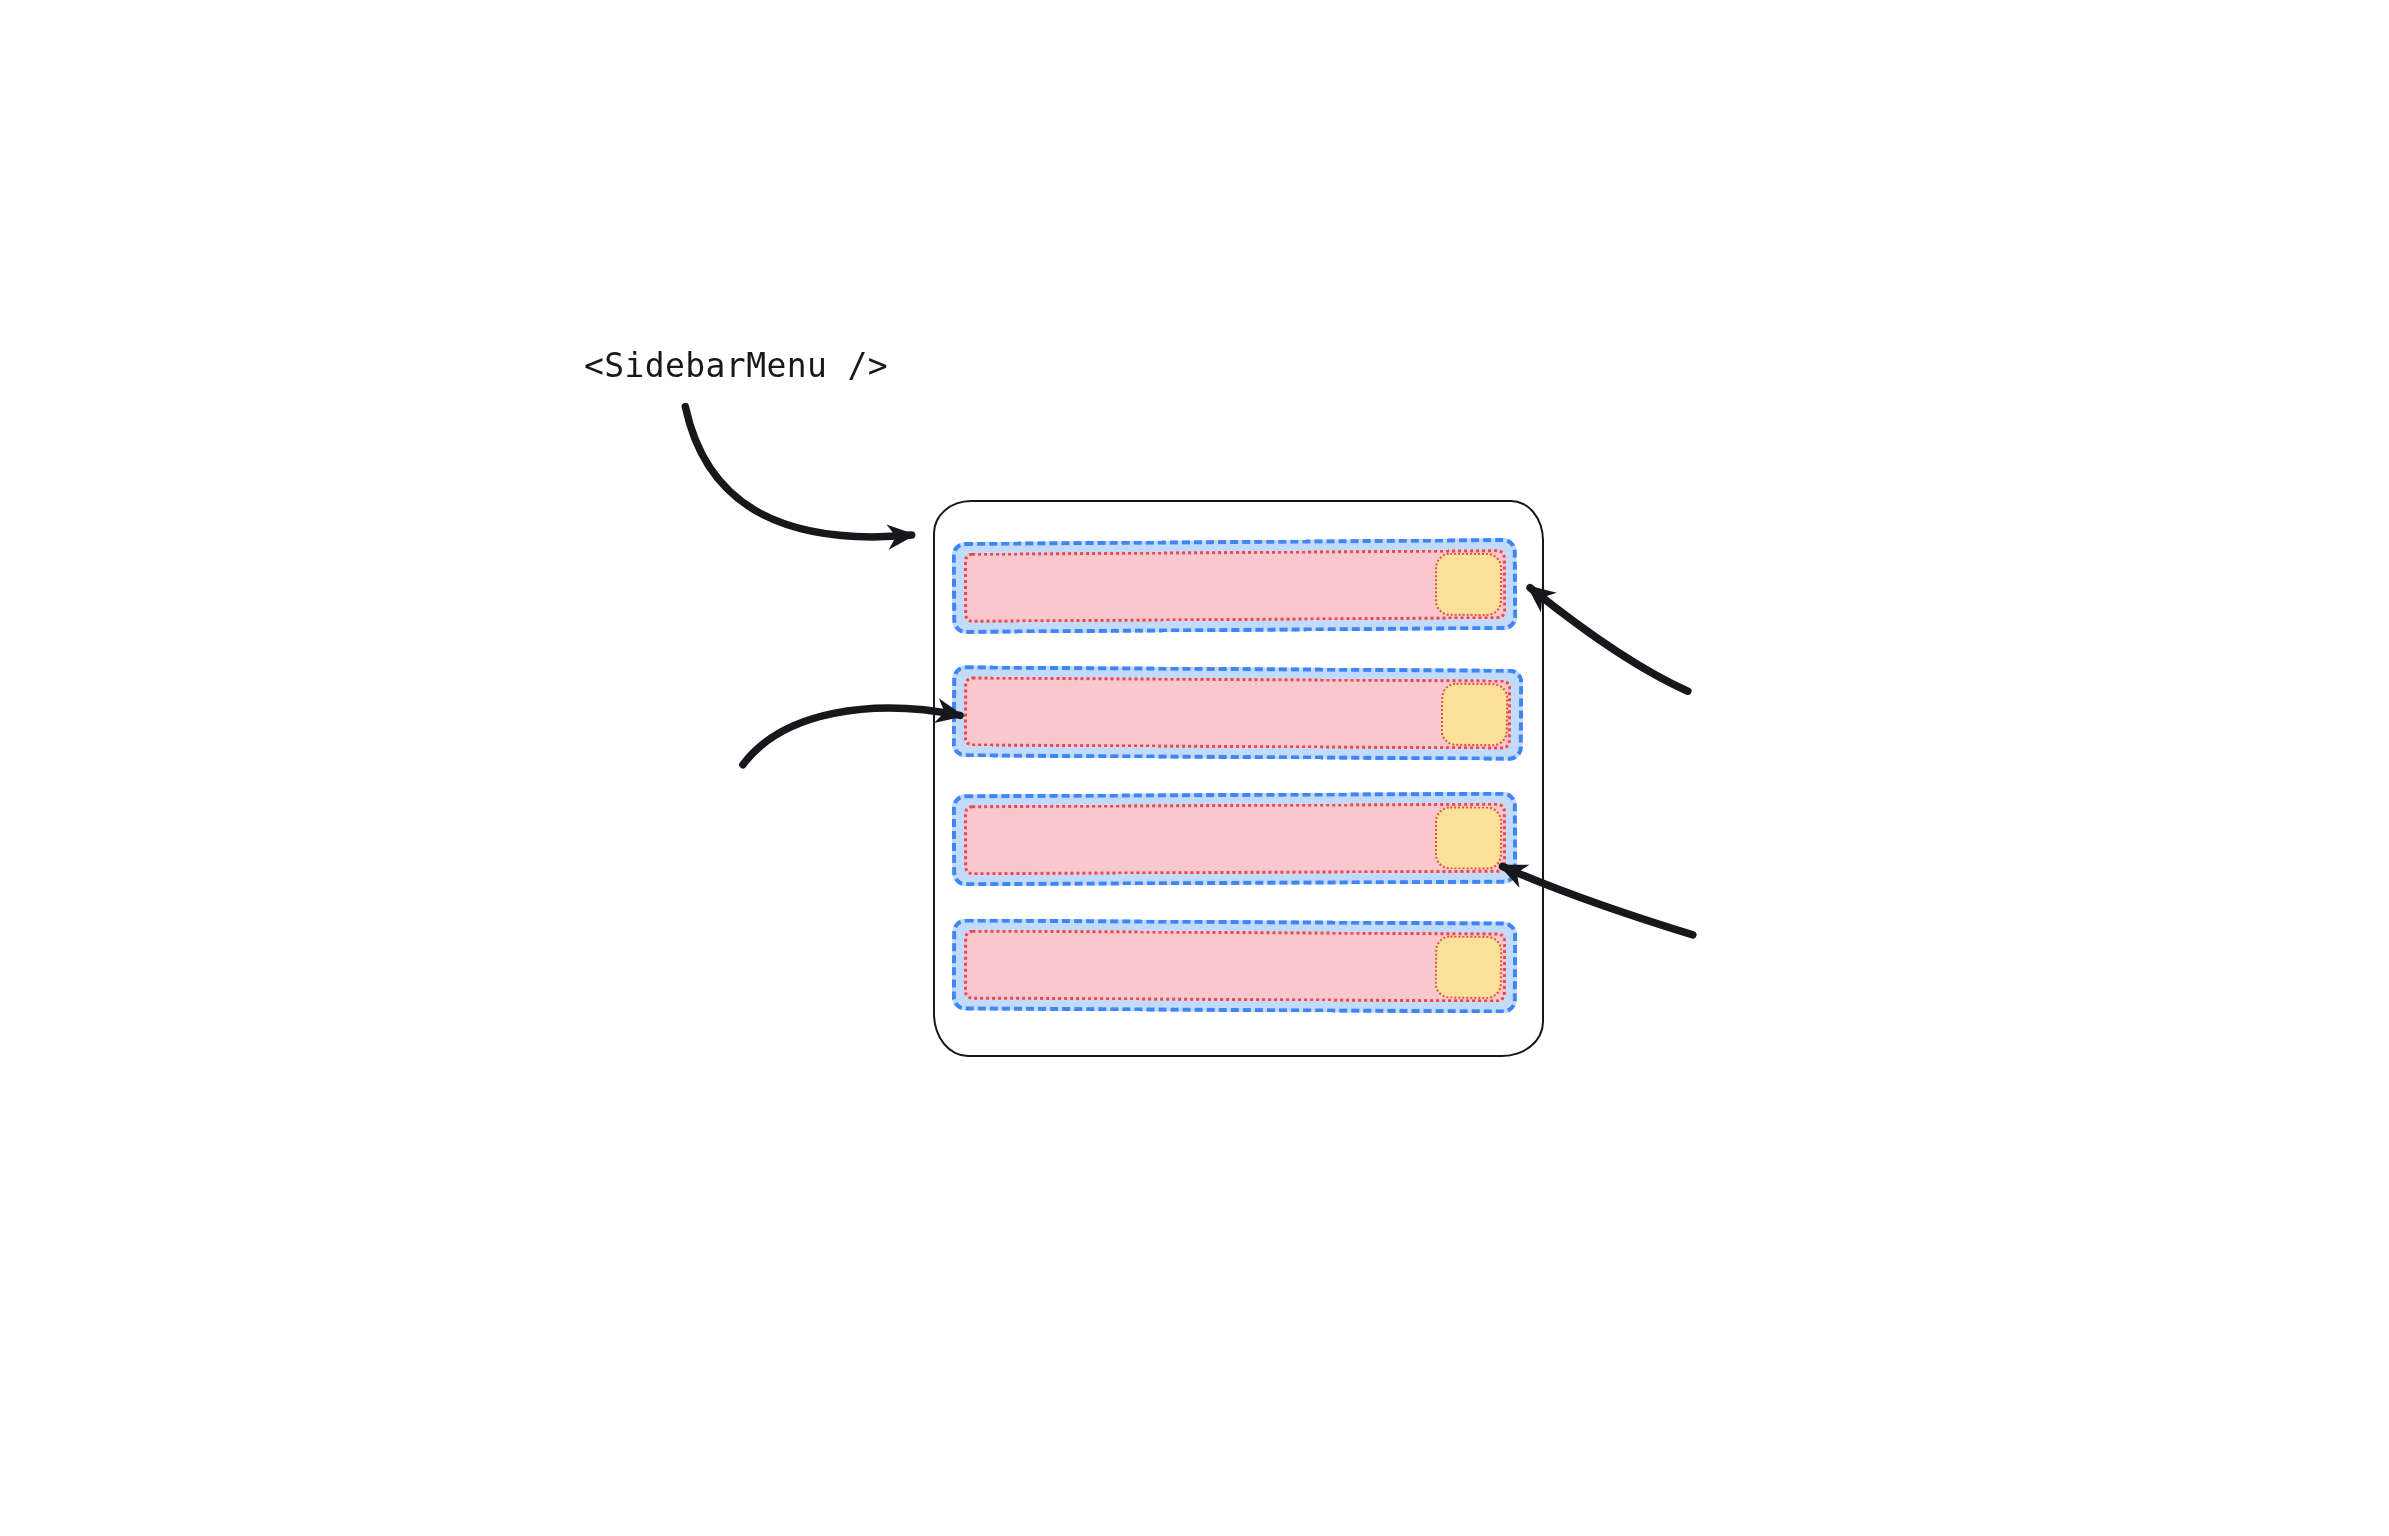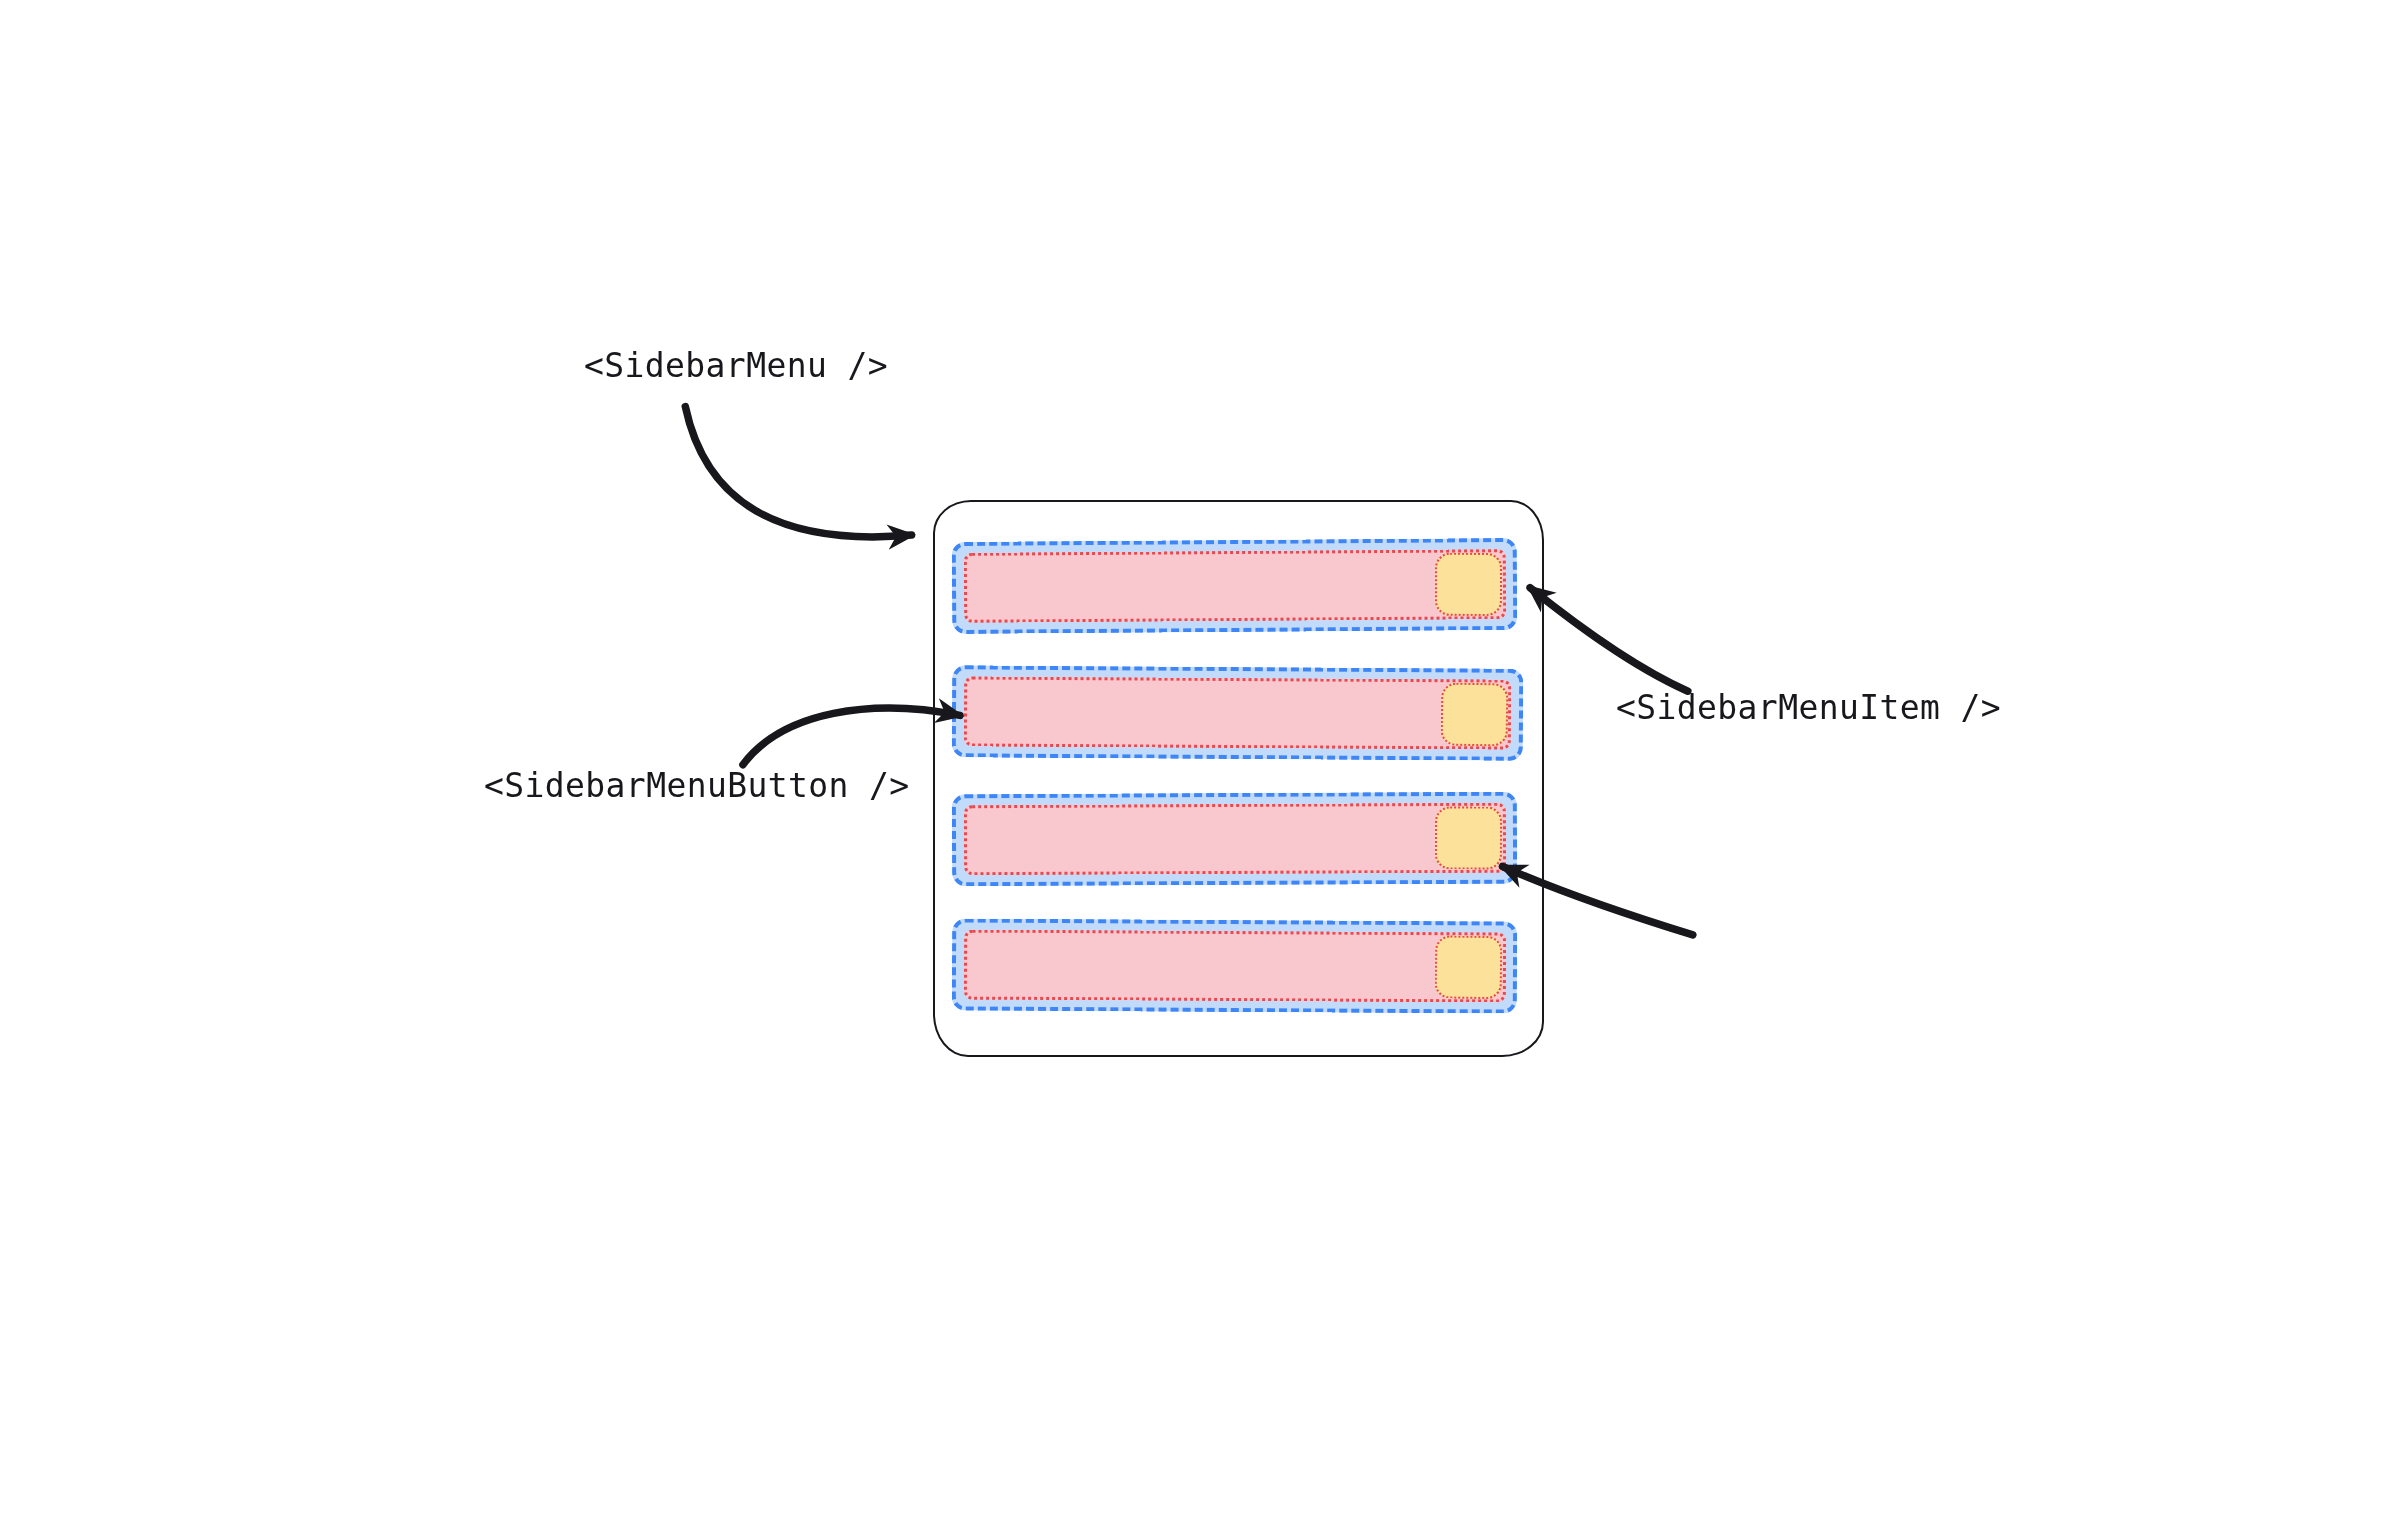--- a/index.html
+++ b/index.html
@@ -100,23 +100,21 @@
     stroke-linecap: round;
   }
 </style>
 </head>
 <body>
 
 <div id="canvas">
 
   <div class="code-label" id="label-menu">&lt;SidebarMenu /&gt;</div>
 
-  <div class="code-label" id="label-item">&lt;SidebarMenuItem /&gt;</div>
 
-  <div class="code-label" id="label-button">&lt;SidebarMenuButton /&gt;</div>
 
 
   <div class="menu-card">
     <div class="menu-item">
       <div class="menu-button"></div>
       <div class="menu-action"></div>
     </div>
 
     <div class="menu-item">
       <div class="menu-button"></div>

